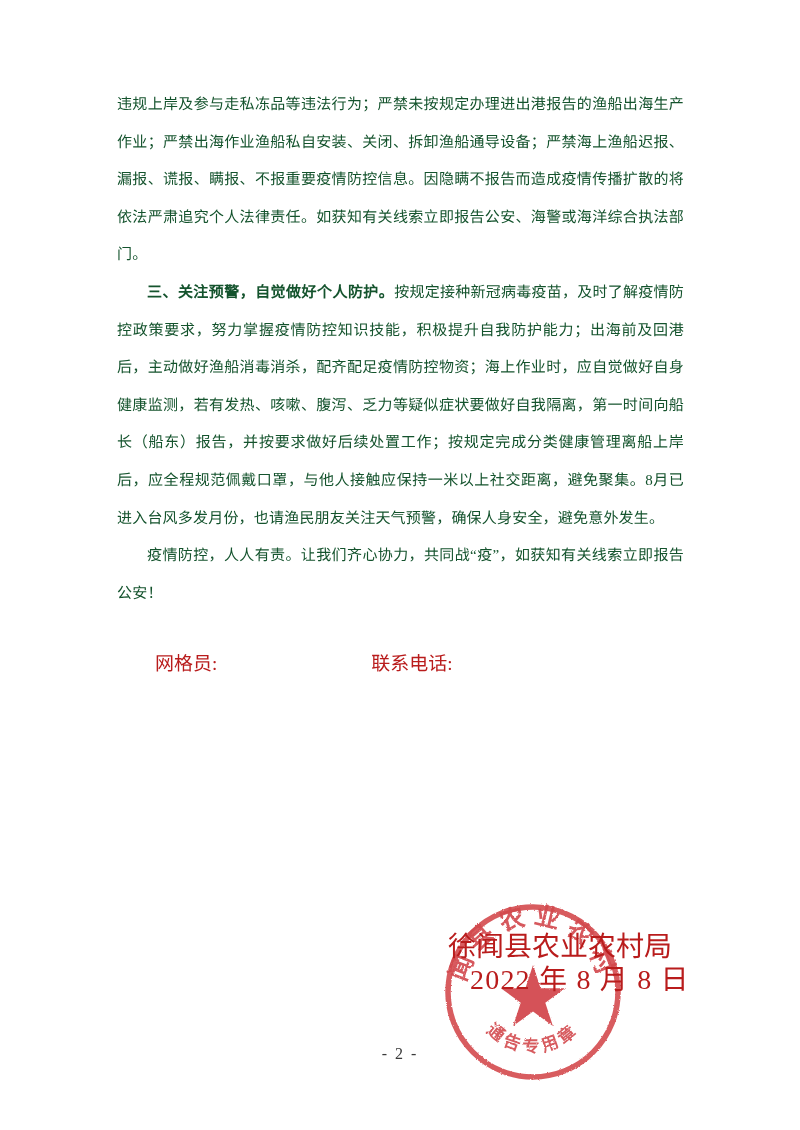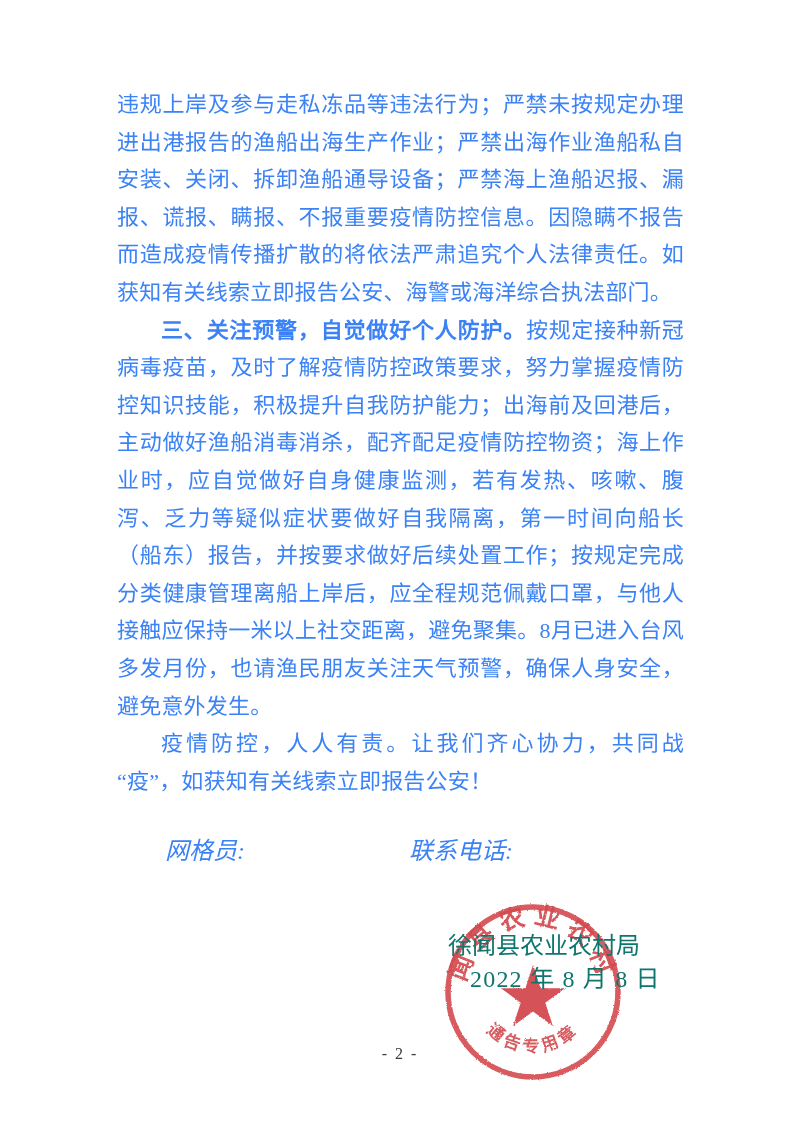--- a/index.html
+++ b/index.html
@@ -26,26 +26,26 @@
   
   #body-area {
     position: absolute;
     left: 117px;
     top: 86px;
     width: 567px;
   }
 
   .para {
     margin: 0;
-    font-size: 22px;
+    font-size: 15px;
     line-height: 37.6px;
     letter-spacing: 0.2px;
     text-align: justify;
     text-justify: inter-character;
-    color: #3b82f6;
+    color: #14532d;
     word-break: break-all;
   }
 
   .para.indent {
     text-indent: 2em;
   }
 
   .para .lead {
     font-family: Liberation Serif, serif;
     font-weight: 700;
@@ -56,43 +56,42 @@
     height: 33px;
   }
 
   .flush {
     text-indent: 0;
   }
 
   
   .dual-line {
     position: relative;
-    font-size: 24px;
+    font-size: 19px;
     line-height: 37.6px;
-    color: #3b82f6;
+    color: #b91c1c;
     text-indent: 2em;
-    font-style: italic;
   }
   .dual-line .col2 {
     display: inline-block;
     margin-left: 116px;
   }
 
   
   #signature {
     position: absolute;
     left: 448px;
     top: 930px;
     width: 240px;
     z-index: 3;
   }
   #signature .sig-line {
-    font-size: 24px;
+    font-size: 28px;
     line-height: 33px;
-    color: #0f766e;
+    color: #b91c1c;
     white-space: nowrap;
   }
   #signature .sig-date {
     padding-left: 22px;
     letter-spacing: 1.2px;
   }
 
   
   #seal {
     position: absolute;

